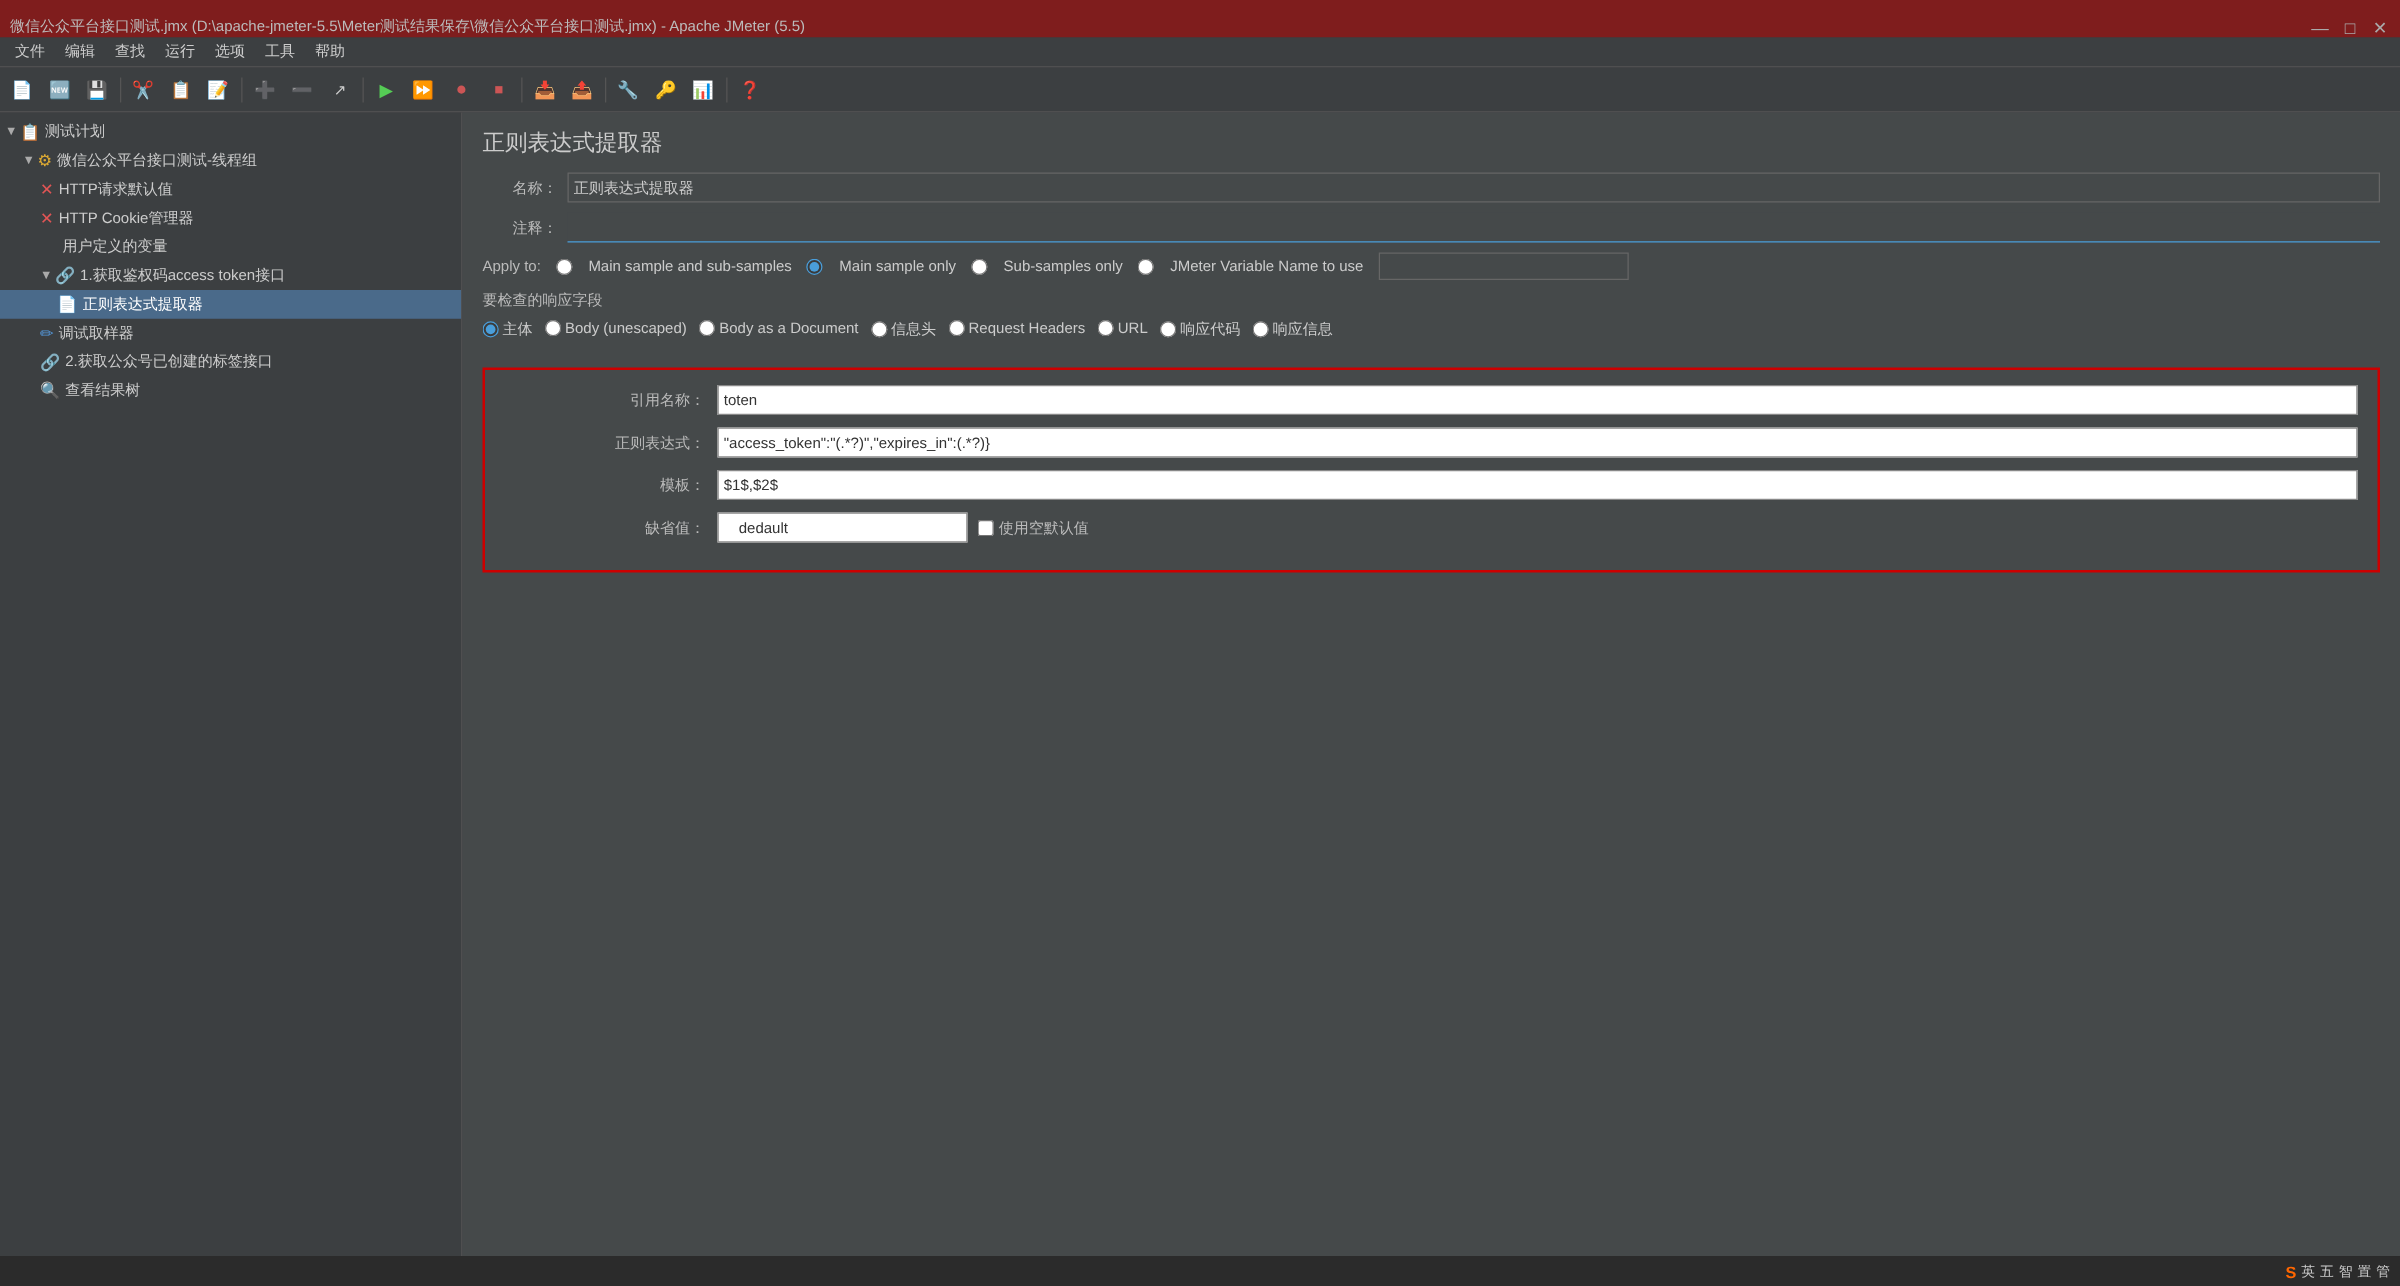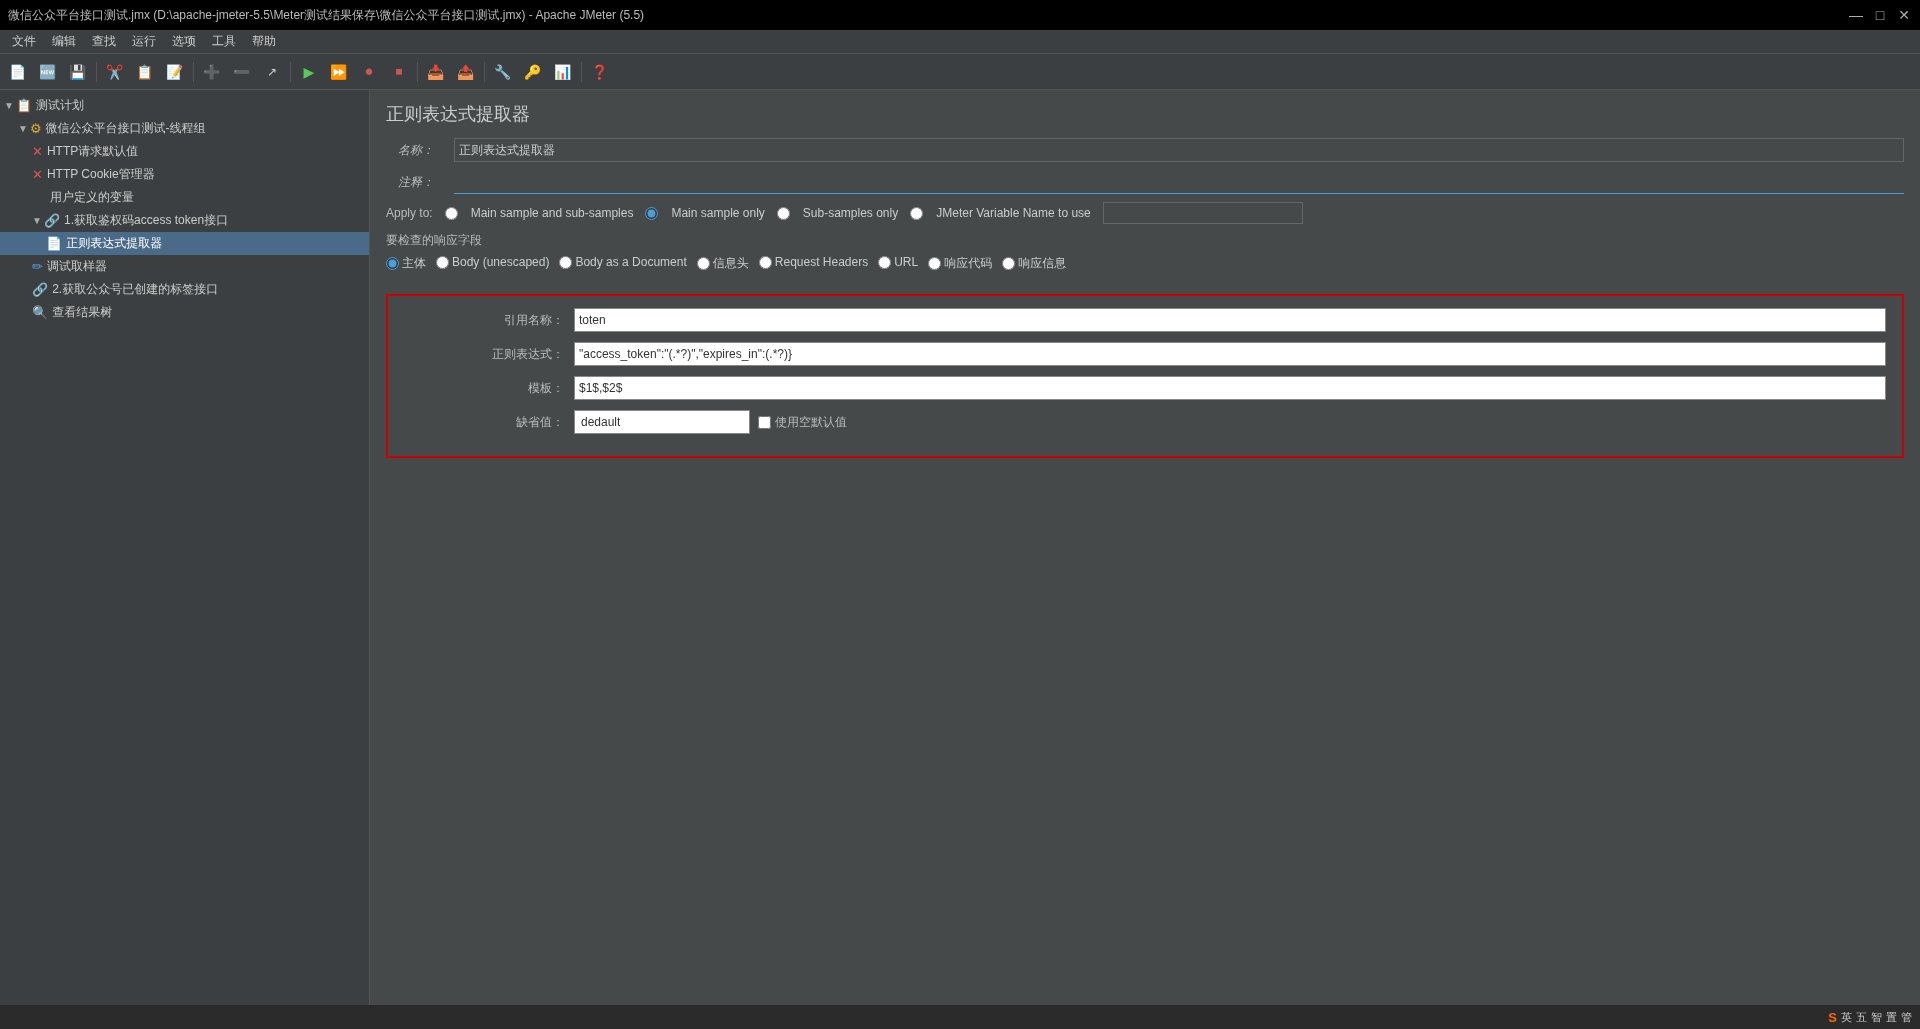--- a/index.html
+++ b/index.html
@@ -9,24 +9,24 @@
       background: #3c3f41;
       color: #ccc;
       width: 1920px;
       height: 1029px;
       overflow: hidden;
       user-select: none;
     }
 
     
     .title-bar {
-      background: #000000;
+      background: #7f1d1d;
       height: 30px;
       display: flex;
-      align-items: center;
+      align-items: flex-end;
       justify-content: space-between;
       padding: 0 8px;
       color: #bbb;
       font-size: 12px;
     }
     .title-bar-text { flex: 1; }
     .title-bar-controls { display: flex; gap: 8px; }
     .title-bar-btn {
       width: 16px; height: 16px;
       display: flex; align-items: center; justify-content: center;
@@ -115,25 +115,24 @@
     }
 
     .form-row {
       display: flex;
       align-items: center;
       margin-bottom: 8px;
     }
     .form-label {
       width: 60px;
       color: #bbb;
-      text-align: center;
+      text-align: right;
       margin-right: 8px;
       white-space: nowrap;
       flex-shrink: 0;
-      font-style: italic;
     }
     .form-input {
       flex: 1;
       height: 24px;
       background: #45494a;
       border: 1px solid #666;
       color: #ccc;
       padding: 0 4px;
       font-size: 12px;
       outline: none;
@@ -217,26 +216,26 @@
       flex: 1;
       height: 24px;
       background: #fff;
       border: 1px solid #888;
       color: #333;
       padding: 0 4px;
       font-size: 12px;
       outline: none;
     }
     .field-input-small {
-      width: 176px;
+      width: 200px;
       height: 24px;
       background: #fff;
       border: 1px solid #888;
       color: #333;
-      padding: 0 6px;
+      padding: 0 16px;
       font-size: 12px;
       outline: none;
     }
     .checkbox-item {
       display: flex;
       align-items: center;
       gap: 4px;
       cursor: pointer;
       color: #bbb;
       margin-left: 8px;

